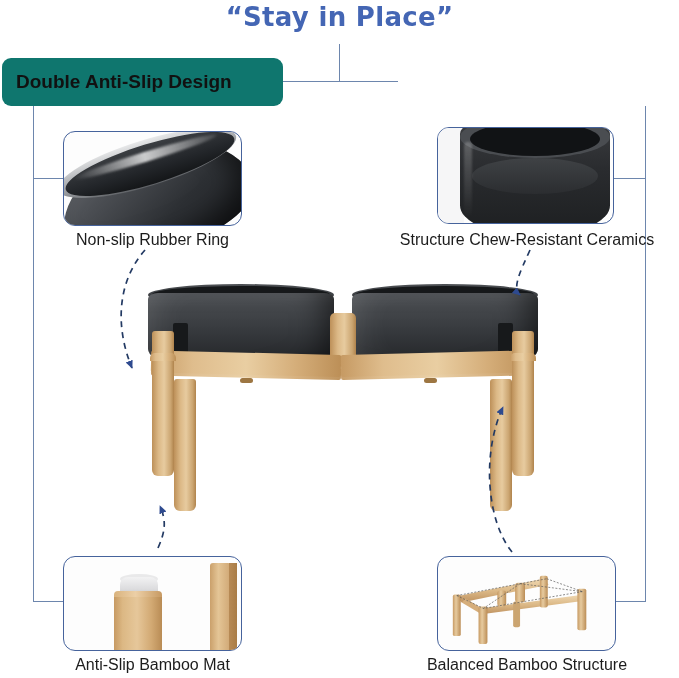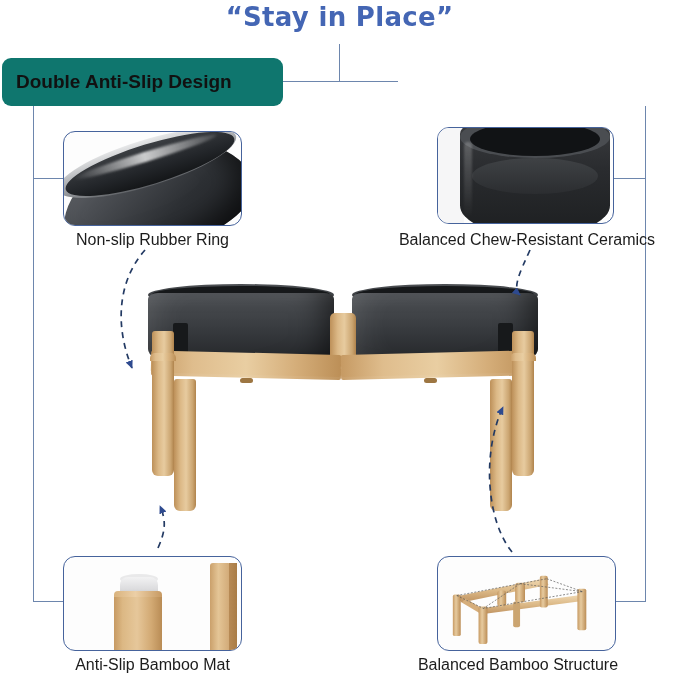--- a/index.html
+++ b/index.html
@@ -66,21 +66,21 @@
     position: absolute;
     text-align: center;
     font-size: 16px;
     color: #1c1c1c;
     font-family: "Liberation Sans", sans-serif;
     white-space: nowrap;
   }
   #cap-tl { left: 0px;   top: 231px; width: 305px; }
   #cap-tr { left: 375px; top: 231px; width: 304px; }
   #cap-bl { left: 0px;   top: 656px; width: 305px; }
-  #cap-br { left: 366px; top: 656px; width: 304px; }
+  #cap-br { left: 375px; top: 656px; width: 304px; }
 
   
   .art { position: absolute; inset: 0; }
 
   
   .tl-bowl {
     position: absolute;
     left: -6px; top: 14px; width: 196px; height: 104px;
     background: linear-gradient(150deg,#6f7378 0%,#4c4f54 28%,#2d3034 62%,#1b1d20 100%);
     border-radius: 50% 50% 46% 46% / 62% 62% 38% 38%;
@@ -260,21 +260,21 @@
   <div class="panel" id="panel-tr">
     <div class="art">
       <div class="tr-left-white"></div>
       <div class="tr-body"></div>
       <div class="tr-rim"></div>
       <div class="tr-cav"></div>
       <div class="tr-inner-sheen"></div>
       <div class="tr-wall-hl"></div>
     </div>
   </div>
-  <div class="cap" id="cap-tr">Balanced Chew-Resistant Ceramics</div>
+  <div class="cap" id="cap-tr">Structure Chew-Resistant Ceramics</div>
 
   <div class="panel" id="panel-bl">
     <div class="art">
       <div class="bl-cap-top"></div>
       <div class="bl-cap"></div>
       <div class="bl-leg-top"></div>
       <div class="bl-leg"></div>
       <div class="bl-rightleg"></div>
       <div class="bl-rightleg2"></div>
     </div>

